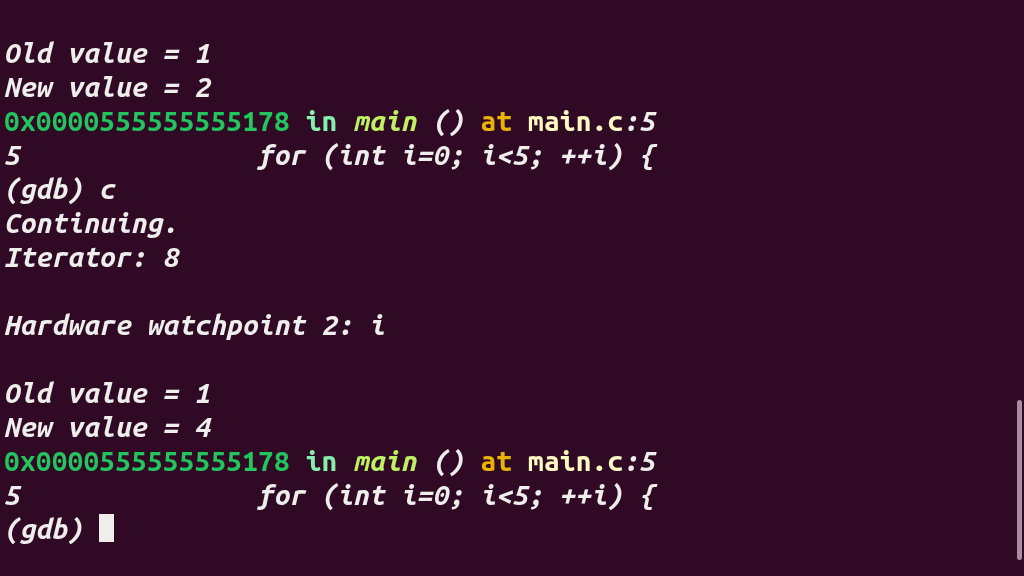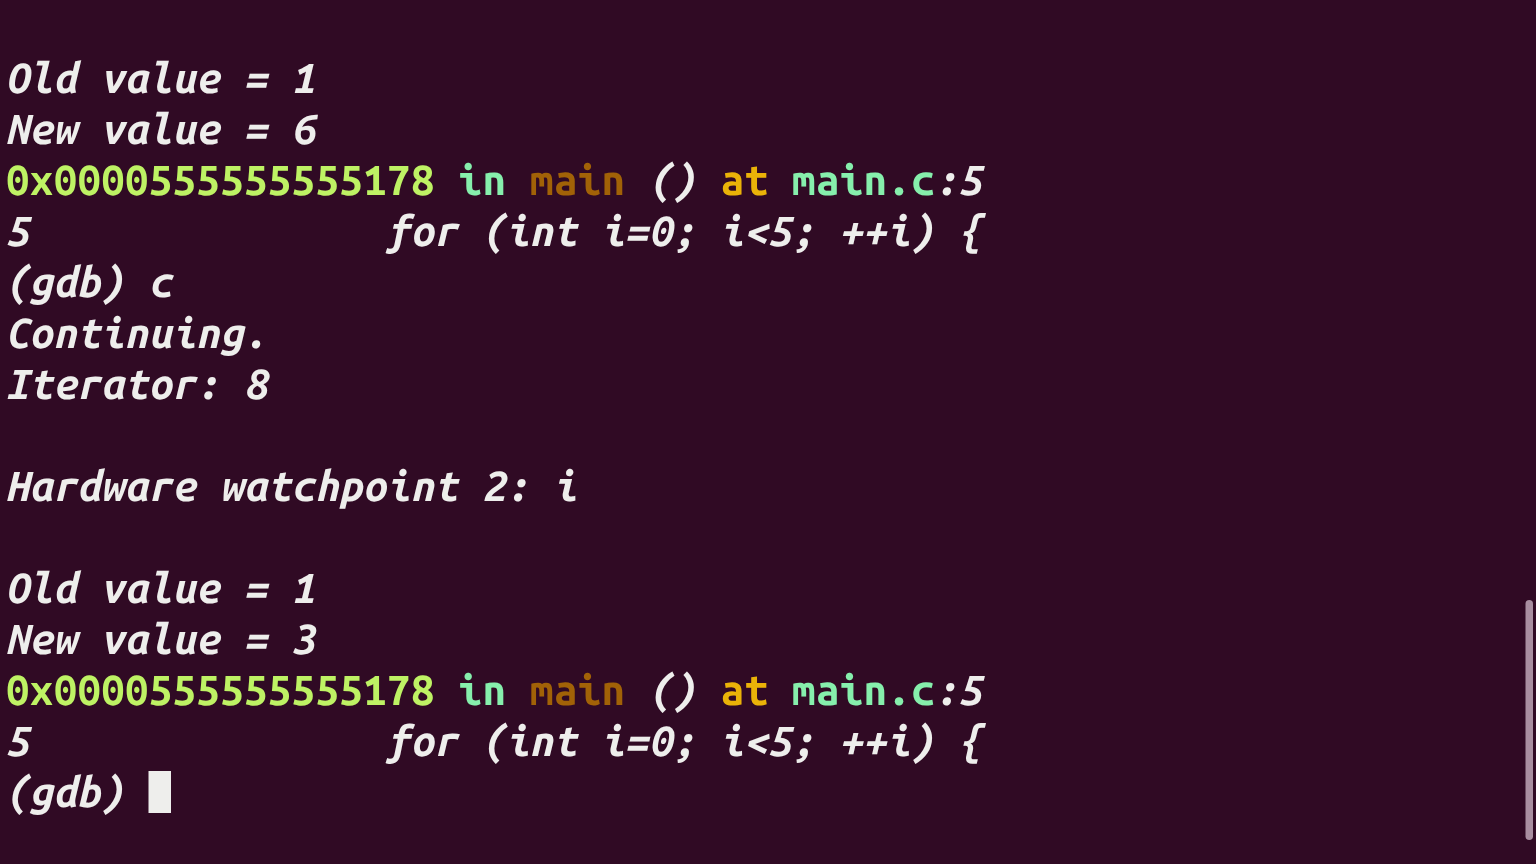--- a/index.html
+++ b/index.html
@@ -16,25 +16,25 @@
     line-height: 34px;
     color: #eeeeec;
     position: relative;
   }
   .terminal {
     padding: 2px 4px 4px 4px;
     white-space: pre;
     font-weight: bold;
     letter-spacing: 0.2px;
   }
-  .addr   { color: #bef264; }
+  .addr   { color: #22c55e; }
   .kw-in  { color: #86efac; }
-  .func   { color: #a16207; }
+  .func   { color: #bef264; font-style: italic; }
   .kw-at  { color: #eab308; }
-  .file   { color: #86efac; }
+  .file   { color: #fef9c3; }
   .plain  { color: #eeeeec; font-style: italic; }
   .cursor {
     display: inline-block;
     width: 15px;
     height: 28px;
     background: #eeeeec;
     vertical-align: text-bottom;
     margin-bottom: 2px;
   }
   .scrollbar-track {
@@ -52,31 +52,31 @@
     height: 160px;
     background: #a88ea0;
     border-radius: 3px;
   }
 </style>
 </head>
 <body>
 
 <div class="terminal">
 <span class="plain">Old value = 1</span>
-<span class="plain">New value = 6</span>
+<span class="plain">New value = 2</span>
 <span class="addr">0x0000555555555178</span><span class="kw-in"> in </span><span class="func">main </span><span class="plain">() </span><span class="kw-at">at </span><span class="file">main.c</span><span class="plain">:</span><span class="plain">5</span>
 <span class="plain">5</span><span class="plain">               </span><span class="plain">for (int i=0; i&lt;5; ++i) {</span>
 <span class="plain">(gdb) </span><span class="plain">c</span>
 <span class="plain">Continuing.</span>
 <span class="plain">Iterator: 8</span>
 <span class="plain"></span>
 <span class="plain">Hardware watchpoint 2: i</span>
 <span class="plain"></span>
 <span class="plain">Old value = 1</span>
-<span class="plain">New value = 3</span>
+<span class="plain">New value = 4</span>
 <span class="addr">0x0000555555555178</span><span class="kw-in"> in </span><span class="func">main </span><span class="plain">() </span><span class="kw-at">at </span><span class="file">main.c</span><span class="plain">:</span><span class="plain">5</span>
 <span class="plain">5</span><span class="plain">               </span><span class="plain">for (int i=0; i&lt;5; ++i) {</span>
 <span class="plain">(gdb) </span><span class="cursor"></span>
 </div>
 
 <div class="scrollbar-track">
   <div class="scrollbar-thumb"></div>
 </div>
 
 </body></html>

